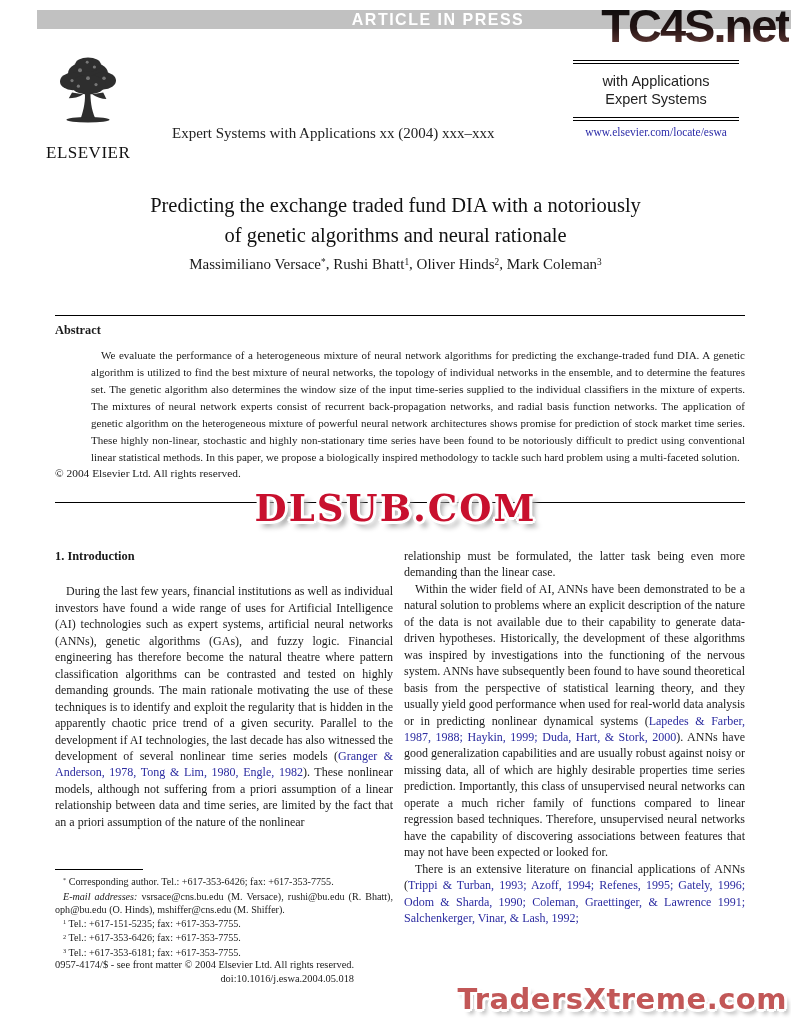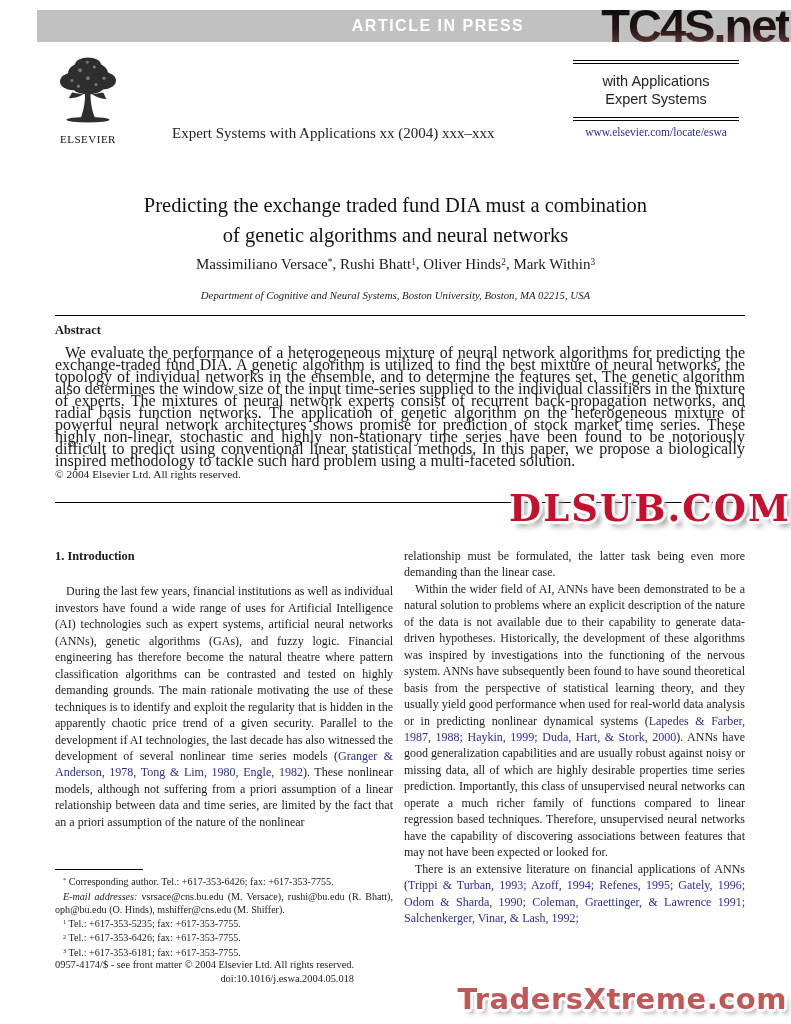--- a/index.html
+++ b/index.html
@@ -4,42 +4,42 @@
 <style>
   * { margin:0; padding:0; box-sizing:border-box; }
   html,body { background:#888; }
   .page {
     position:relative; width:791px; height:1024px; margin:0 auto;
     background:#fff; overflow:hidden; color:#1a1a1a;
     font-family:"Liberation Serif", serif;
   }
   
   .banner {
-    position:absolute; left:37px; top:10px; width:754px; height:32px;
+    position:absolute; left:37px; top:10px; width:754px; height:19px;
     background:#c1c1c1; display:flex; align-items:center; justify-content:center;padding-left:48px;
   }
   .banner span {
     font-family:"Liberation Sans", sans-serif; font-weight:bold;
     font-size:16px; letter-spacing:1.5px; color:#fff; transform:scaleY(1.05);
   }
   
   .tc4s {
     position:absolute; top:-2px; right:2px;
     font-family:"Liberation Sans", sans-serif; font-weight:bold;
     font-size:47px; letter-spacing:-2px; color:#231313;
   }
   @supports ((-webkit-background-clip: text) or (background-clip: text)) {
     .tc4s {
       background:linear-gradient(180deg,#0d0d0d 15%, #231313 55%, #7c4a45 100%);
       -webkit-background-clip:text; background-clip:text; color:transparent;
     }
   }
   
   .elsevier { position:absolute; left:46px; top:54px; width:84px; text-align:center; }
-  .elsevier .name { font-size:11px; letter-spacing:0.5px; color:#111; margin-top:1px; }
+  .elsevier .name { font-size:17px; letter-spacing:0.5px; color:#111; margin-top:11px; }
   .head-cite {
     position:absolute; left:172px; top:125px; width:430px; 
     font-size:15px; color:#222;
   }
   .journal-block { position:absolute; left:563px; top:60px; width:186px; text-align:center; }
   .dbl-rule { height:4px; border-top:1.6px solid #000; border-bottom:1px solid #000; margin:0 10px; }
   .journal-name {
     font-family:"Liberation Sans", sans-serif; font-size:14.5px; color:#222;
     line-height:18px; margin:8px 0 9px 0;
   }
@@ -54,29 +54,29 @@
     position:absolute; left:0; top:289px; width:791px; text-align:center;
     font-style:italic; font-size:10.8px;
   }
   .rule { position:absolute; left:55px; width:690px; border-top:1px solid #000; }
   .rule-title { top:315px; }
   .rule-kw { top:502px; }
   
   .abstract { position:absolute; left:55px; top:323px; width:690px; }
   .abstract h3 { font-size:12.3px; font-weight:bold; }
   .abstract p.abs {
-    margin-top:9px; font-size:16px; line-height:12px;
-    text-align:justify; text-indent:10px;
+    margin-top:9px; font-size:11px; line-height:17px;
+    text-align:justify; text-indent:10px;margin-left:36px;
   }
   .abstract p.copy { font-size:11.4px; line-height:14.35px; }
   .keywords { margin-top:13px; font-size:10.9px; }
   .keywords .it { font-style:italic; }
   
   .dlsub {
-    position:absolute; left:0; top:486px; width:791px; text-align:right;
+    position:absolute; left:0; top:486px; width:791px; text-align:center;
     font-family:"DejaVu Serif", serif; font-weight:bold; font-size:37px;
     letter-spacing:2px; color:#c8102e;
     text-shadow:
       -2px -2px 0 #fff, 2px -2px 0 #fff, -2px 2px 0 #fff, 2px 2px 0 #fff,
       -3px 0 0 #fff, 3px 0 0 #fff, 0 -3px 0 #fff, 0 3px 0 #fff,
       5px 6px 5px #aaa;
   }
   .traders {
     position:absolute; right:4px; top:982px;
     font-family:"DejaVu Sans", sans-serif; font-weight:bold; font-size:29px;
@@ -147,25 +147,24 @@
     <div class="dbl-rule"></div>
     <div class="journal-name">
       <div>with Applications</div>
       <div>Expert Systems</div>
     </div>
     <div class="dbl-rule"></div>
     <a class="journal-url" href="#">www.elsevier.com/locate/eswa</a>
   </div>
 
   <div class="title">
-    <div>Predicting the exchange traded fund DIA must a combination</div>
-    <div>of genetic algorithms and neural networks</div>
-  </div>
-  <div class="authors"><span>Massimiliano Versace</span><span class="sup">*</span><span>, Rushi Bhatt</span><span class="sup">1</span><span>, Oliver Hinds</span><span class="sup">2</span><span>, Mark Within</span><span class="sup">3</span></div>
-  <div class="affil">Department of Cognitive and Neural Systems, Boston University, Boston, MA 02215, USA</div>
+    <div>Predicting the exchange traded fund DIA with a notoriously</div>
+    <div>of genetic algorithms and neural rationale</div>
+  </div>
+  <div class="authors"><span>Massimiliano Versace</span><span class="sup">*</span><span>, Rushi Bhatt</span><span class="sup">1</span><span>, Oliver Hinds</span><span class="sup">2</span><span>, Mark Coleman</span><span class="sup">3</span></div>
 
   <div class="rule rule-title"></div>
 
   <div class="abstract">
     <h3>Abstract</h3>
     <p class="abs">We evaluate the performance of a heterogeneous mixture of neural network algorithms for predicting the exchange-traded fund DIA. A genetic algorithm is utilized to find the best mixture of neural networks, the topology of individual networks in the ensemble, and to determine the features set. The genetic algorithm also determines the window size of the input time-series supplied to the individual classifiers in the mixture of experts. The mixtures of neural network experts consist of recurrent back-propagation networks, and radial basis function networks. The application of genetic algorithm on the heterogeneous mixture of powerful neural network architectures shows promise for prediction of stock market time series. These highly non-linear, stochastic and highly non-stationary time series have been found to be notoriously difficult to predict using conventional linear statistical methods. In this paper, we propose a biologically inspired methodology to tackle such hard problem using a multi-faceted solution.</p>
     <p class="copy">© 2004 Elsevier Ltd. All rights reserved.</p>
   </div>
 
   <div class="rule rule-kw"></div>
@@ -180,21 +179,21 @@
   <div class="col col-right">
     <p>relationship must be formulated, the latter task being even more demanding than the linear case.</p>
     <p class="ind"><span>Within the wider field of AI, ANNs have been demonstrated to be a natural solution to problems where an explicit description of the nature of the data is not available due to their capability to generate data-driven hypotheses. Historically, the development of these algorithms was inspired by investigations into the functioning of the nervous system. ANNs have subsequently been found to have sound theoretical basis from the perspective of statistical learning theory, and they usually yield good performance when used for real-world data analysis or in predicting nonlinear dynamical systems (</span><span class="cite">Lapedes &amp; Farber, 1987, 1988; Haykin, 1999; Duda, Hart, &amp; Stork, 2000</span><span>). ANNs have good generalization capabilities and are usually robust against noisy or missing data, all of which are highly desirable properties time series prediction. Importantly, this class of unsupervised neural networks can operate a much richer family of functions compared to linear regression based techniques. Therefore, unsupervised neural networks have the capability of discovering associations between features that may not have been expected or looked for.</span></p>
     <p class="ind"><span>There is an extensive literature on financial applications of ANNs (</span><span class="cite">Trippi &amp; Turban, 1993; Azoff, 1994; Refenes, 1995; Gately, 1996; Odom &amp; Sharda, 1990; Coleman, Graettinger, &amp; Lawrence 1991; Salchenkerger, Vinar, &amp; Lash, 1992;</span></p>
   </div>
 
   <div class="footnotes">
     <div class="fn-rule"></div>
     <p><span class="sup">*</span><span> Corresponding author. Tel.: +617-353-6426; fax: +617-353-7755.</span></p>
     <p><span class="it">E-mail addresses:</span><span> vsrsace@cns.bu.edu (M. Versace), rushi@bu.edu (R. Bhatt), oph@bu.edu (O. Hinds), mshiffer@cns.edu (M. Shiffer).</span></p>
-    <p><span class="sup">1</span><span> Tel.: +617-353-5235; fax: +617-353-7755.</span></p>
+    <p><span class="sup">1</span><span> Tel.: +617-151-5235; fax: +617-353-7755.</span></p>
     <p><span class="sup">2</span><span> Tel.: +617-353-6426; fax: +617-353-7755.</span></p>
     <p><span class="sup">3</span><span> Tel.: +617-353-6181; fax: +617-353-7755.</span></p>
   </div>
 
   <div class="imprint">
     <div>0957-4174/$ - see front matter © 2004 Elsevier Ltd. All rights reserved.</div>
     <div>doi:10.1016/j.eswa.2004.05.018</div>
   </div>
 
   <div class="traders">TradersXtreme.com</div>

